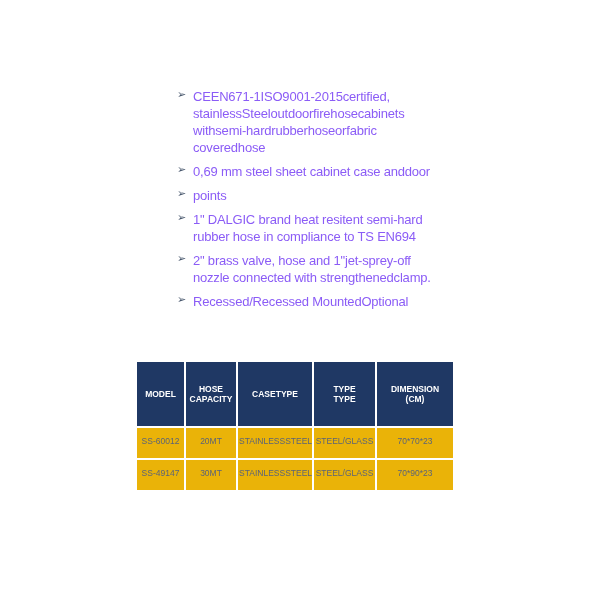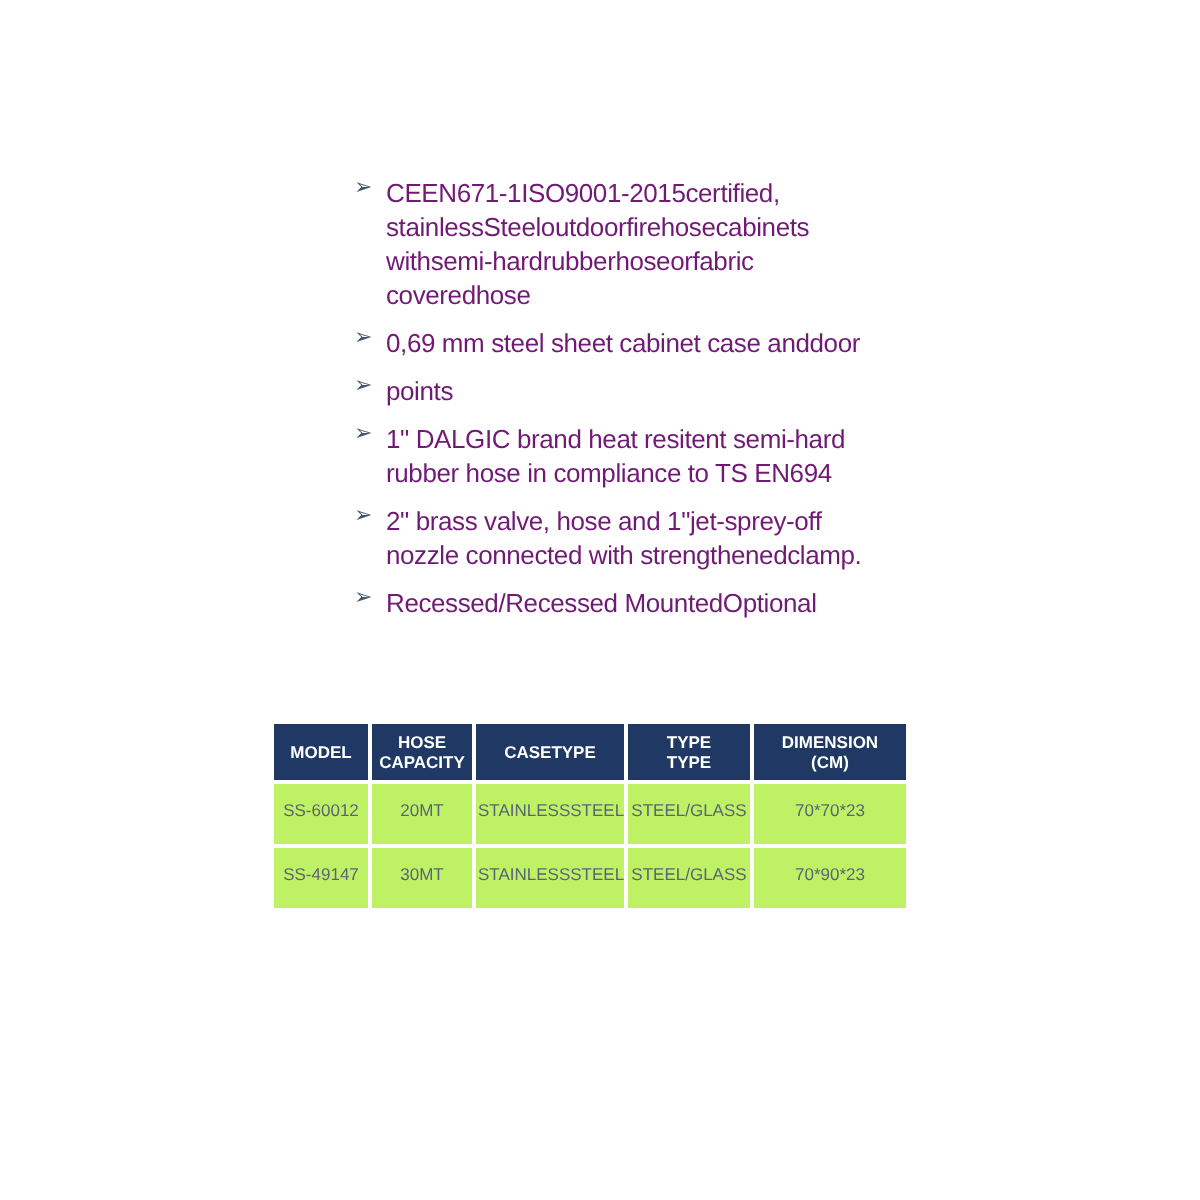--- a/index.html
+++ b/index.html
@@ -37,45 +37,45 @@
     top: -2px;
     font-size: 11px;
     line-height: 17px;
     color: #44546a;
   }
   .bullets .line {
     font-size: 13px;
     line-height: 17px;
     letter-spacing: -0.2px;
     white-space: nowrap;
-    color: #701a75;
+    color: #8b5cf6;
   }
   
   .spec-table {
     position: absolute;
     left: 135px;
     top: 360px;
     width: 320px;
     border-collapse: separate;
     border-spacing: 2px;
     table-layout: fixed;
   }
   .spec-table th {
     background: #1f3864;
     color: #ffffff;
     font-size: 8.5px;
     font-weight: bold;
     line-height: 10px;
     text-align: center;
     vertical-align: middle;
     height: 24px;
-    padding: 2px 1px;
+    padding: 20px 1px;
   }
   .spec-table td {
-    background: #bef264;
+    background: #eab308;
     color: #5b6478;
     font-size: 8.5px;
     line-height: 10px;
     text-align: center;
     vertical-align: middle;
     height: 22px;
     padding: 2px 1px 6px 1px;
     overflow: hidden;
     white-space: nowrap;
   }

